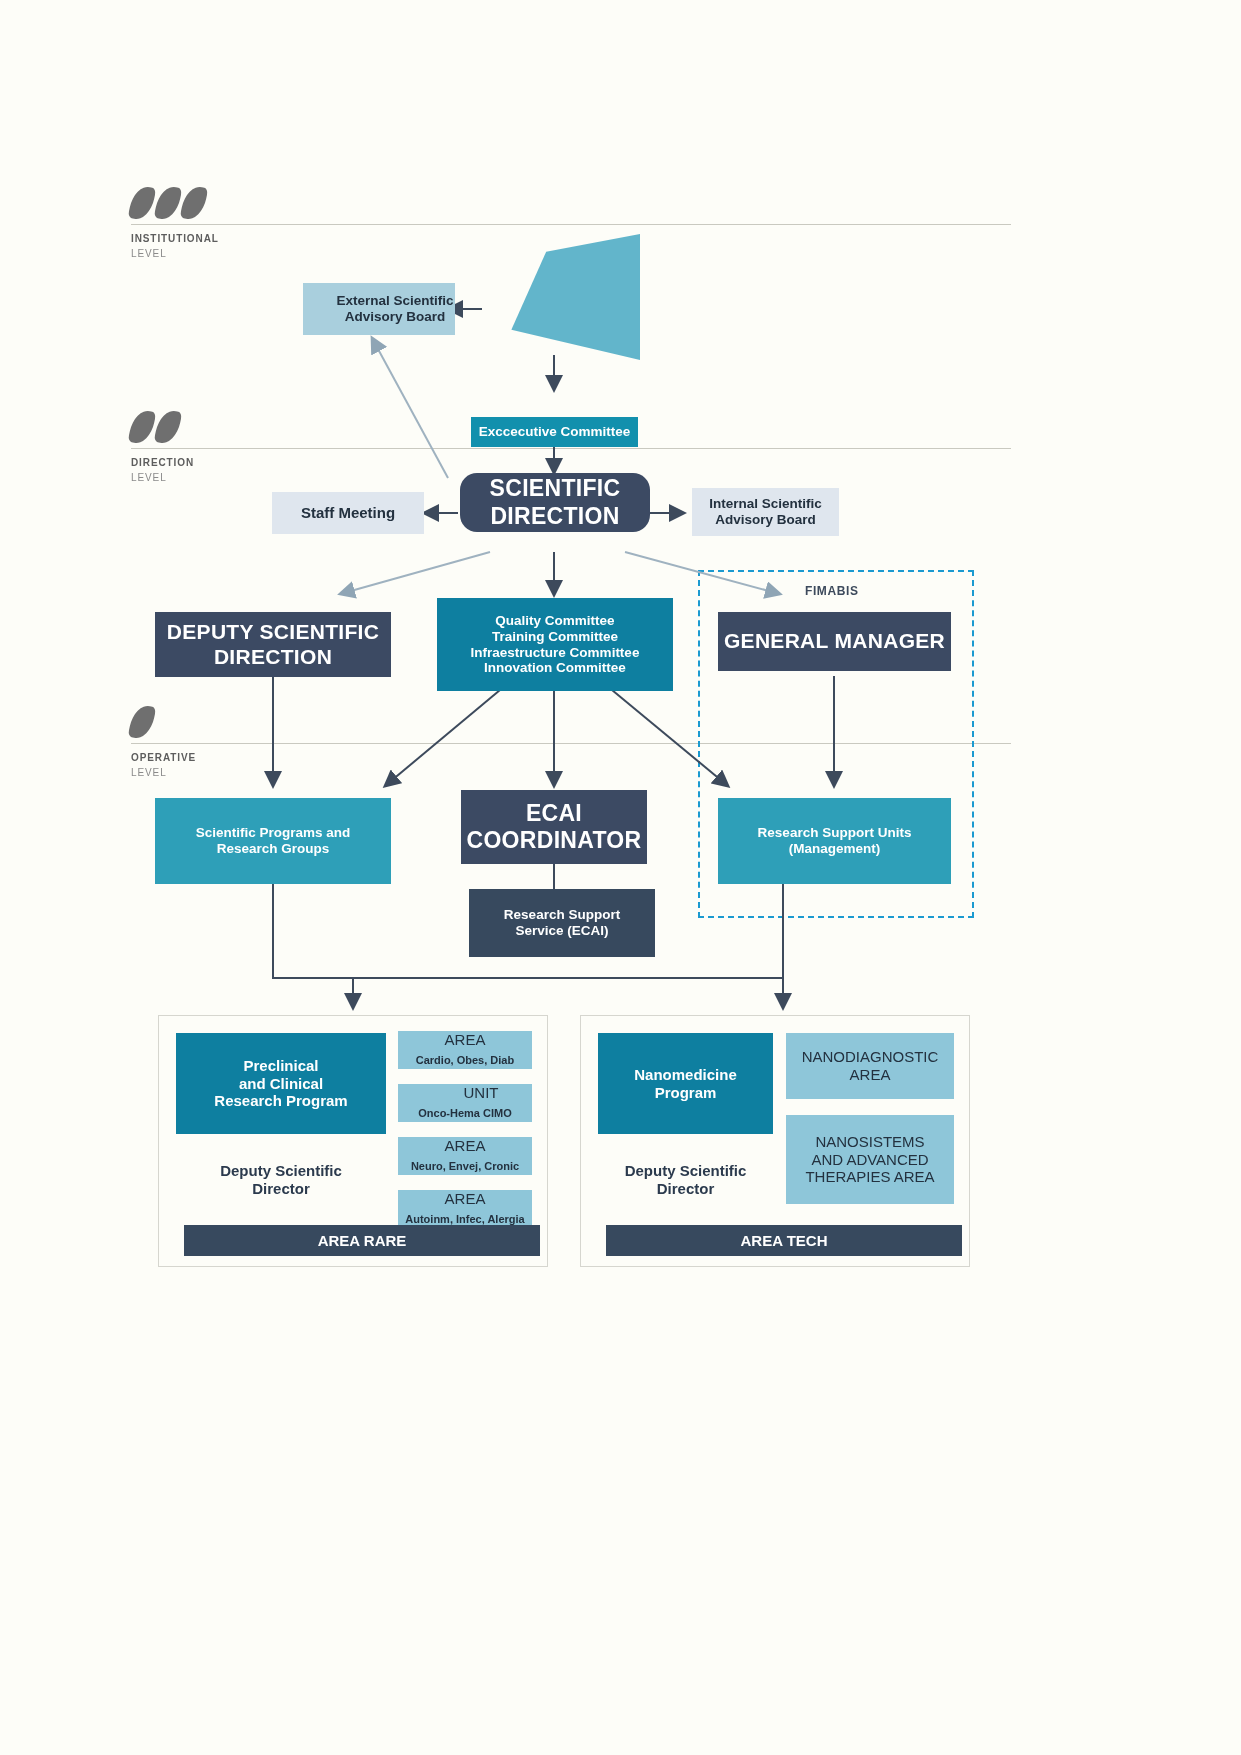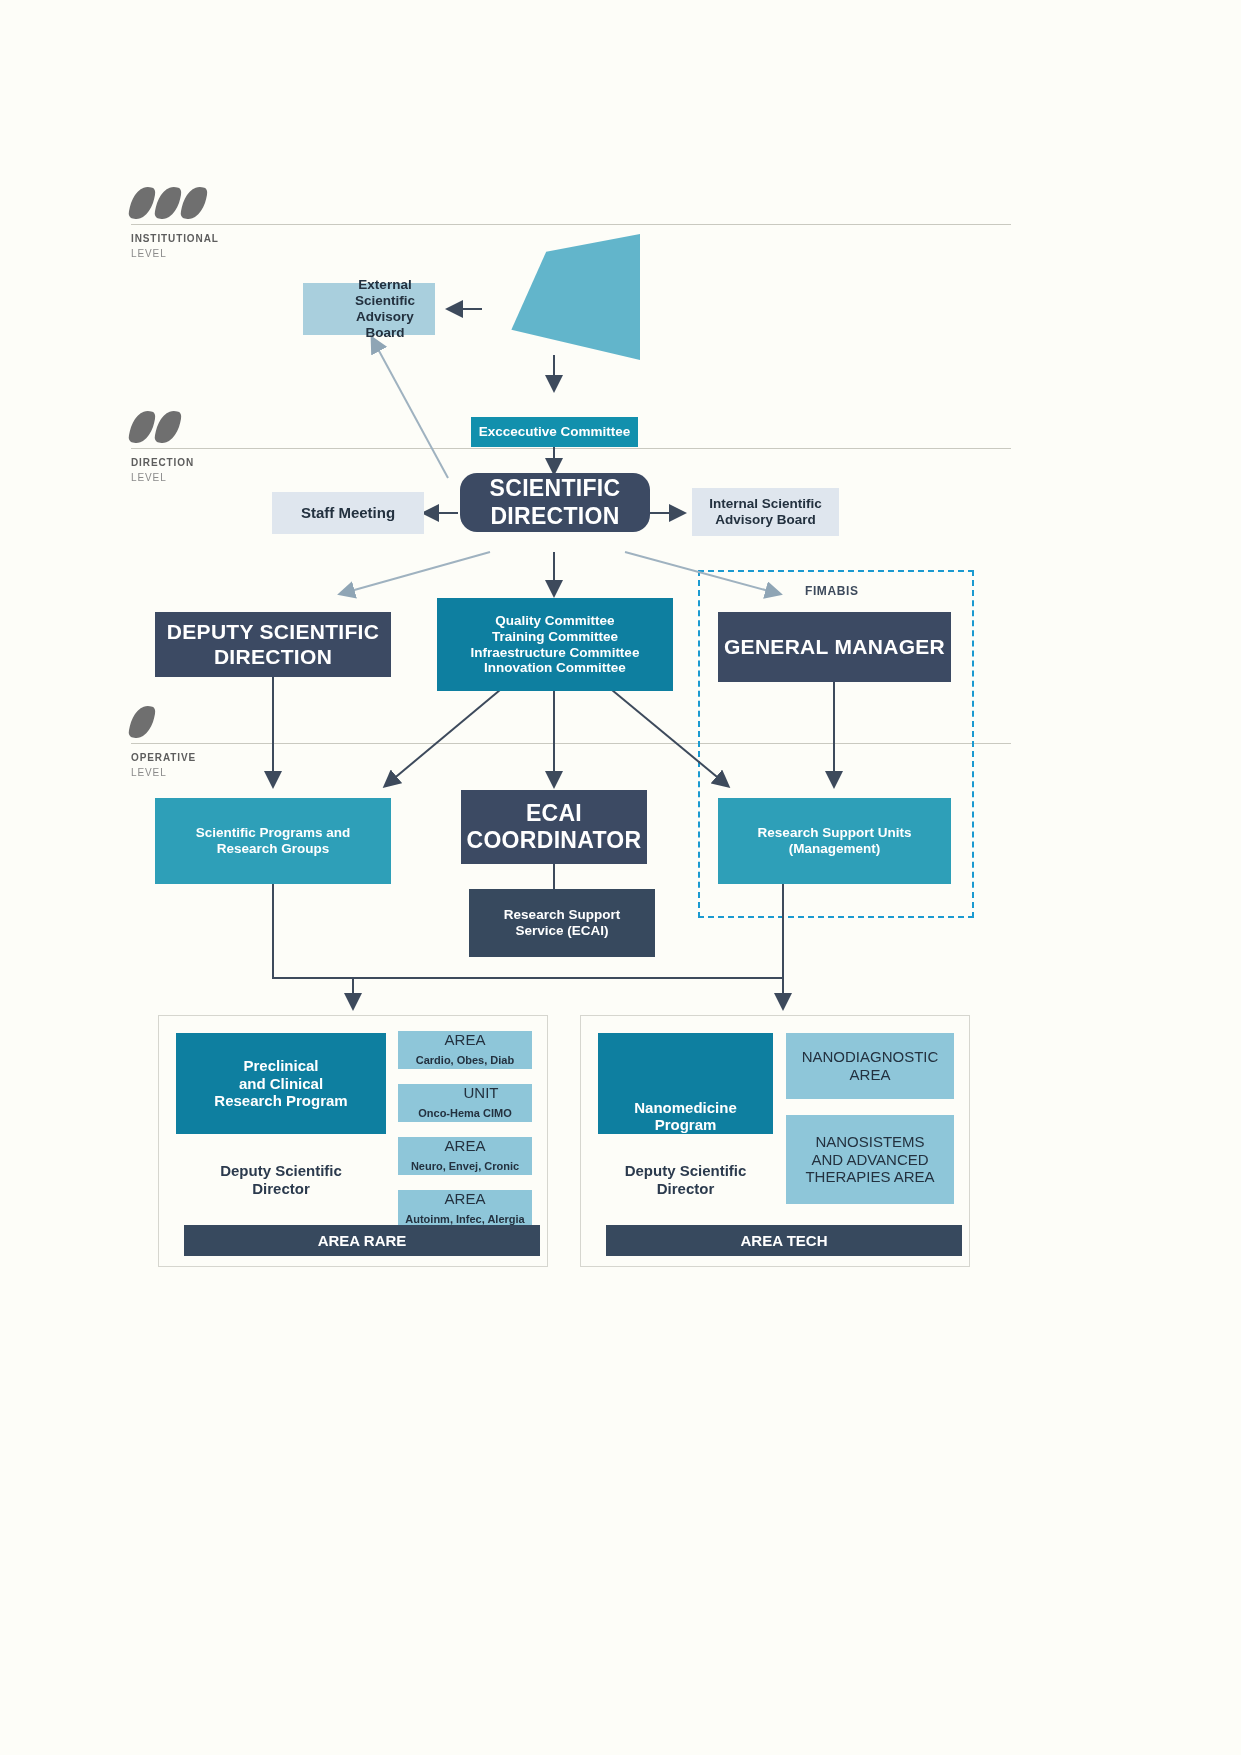--- a/index.html
+++ b/index.html
@@ -131,21 +131,21 @@
     <line x1="834" y1="676" x2="834" y2="786" stroke="#3d4a5c" stroke-width="2" marker-end="url(#ah)"></line>
 
     <line x1="554" y1="864" x2="554" y2="889" stroke="#3d4a5c" stroke-width="2"></line>
 
     <path d="M273,884 L273,978 L783,978" fill="none" stroke="#3d4a5c" stroke-width="2"></path>
     <path d="M783,884 L783,978" fill="none" stroke="#3d4a5c" stroke-width="2"></path>
     <line x1="353" y1="978" x2="353" y2="1008" stroke="#3d4a5c" stroke-width="2" marker-end="url(#ah)"></line>
     <line x1="783" y1="978" x2="783" y2="1008" stroke="#3d4a5c" stroke-width="2" marker-end="url(#ah)"></line>
   </svg>
 
-  <div class="box lightblue small" style="left:303px; top:283px; width:132px; height:52px;padding-left:32px;">
+  <div class="box lightblue small" style="left:303px; top:283px; width:152px; height:52px;padding-left:32px;">
     <div>
       <span>External Scientific</span><br>
       <span>Advisory Board</span>
     </div>
   </div>
 
 
   <div class="box teal2 small" style="left:471px; top:394px; width:167px; height:30px;">
     <span>Exccecutive Committee</span>
   </div>
@@ -177,21 +177,21 @@
 
   <div class="box teal small" style="left:437px; top:598px; width:236px; height:93px;">
     <div>
       <span>Quality Committee</span><br>
       <span>Training Committee</span><br>
       <span>Infraestructure Committee</span><br>
       <span>Innovation Committee</span>
     </div>
   </div>
 
-  <div class="box navy big" style="left:718px; top:612px; width:233px; height:70px; font-size:21px;">
+  <div class="box navy big" style="left:718px; top:612px; width:233px; height:59px; font-size:21px;">
     <span>GENERAL MANAGER</span>
   </div>
 
   <div class="box tealmid small" style="left:155px; top:798px; width:236px; height:86px;">
     <div>
       <span>Scientific Programs and</span><br>
       <span>Research Groups</span>
     </div>
   </div>
 
@@ -258,21 +258,21 @@
       </div>
     </div>
 
     <div class="box navy2 mid" style="left:17px; top:209px; width:356px; height:31px;">
       <span>AREA RARE</span>
     </div>
   </div>
 
   <div class="panel" style="left:580px; top:1015px; width:390px; height:252px;">
 
-    <div class="box teal mid" style="left:17px; top:17px; width:175px; height:101px;align-items:flex-end;">
+    <div class="box teal mid" style="left:17px; top:17px; width:175px; height:101px;">
       <div>
         <span>Nanomedicine</span><br>
         <span>Program</span>
       </div>
     </div>
 
     <div class="box mid" style="left:17px; top:140px; width:175px; height:48px; color:#2b3a4d;">
       <div>
         <span>Deputy Scientific</span><br>
         <span>Director</span>

